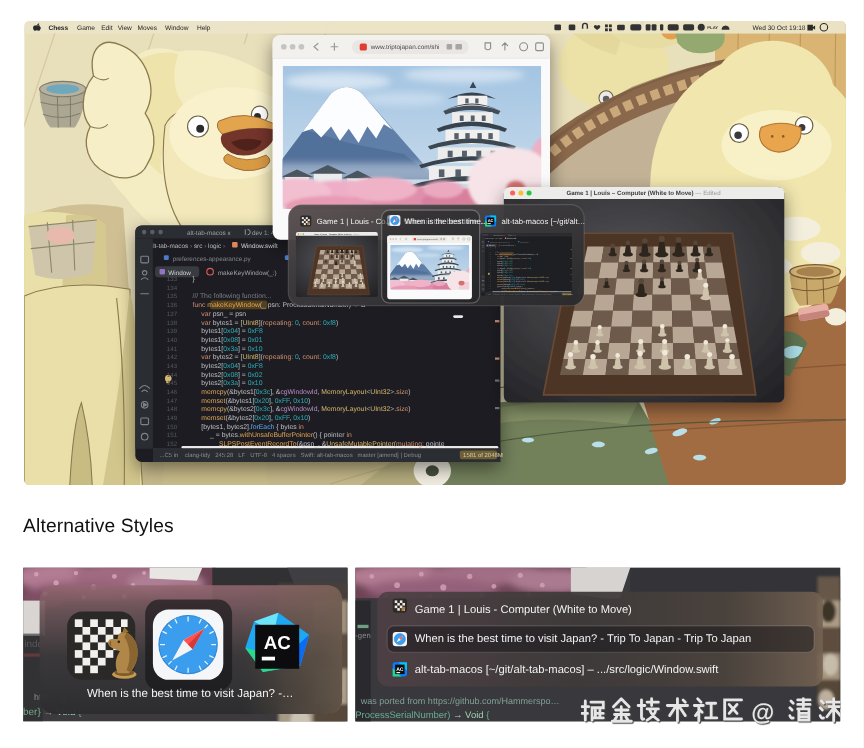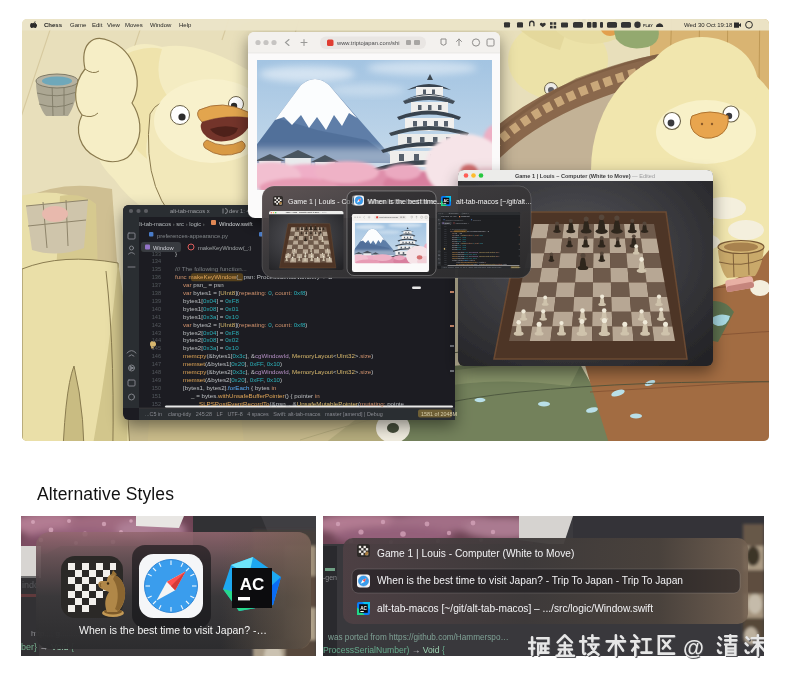--- a/index.html
+++ b/index.html
@@ -1,19 +1,19 @@
 <!DOCTYPE html>
 <html><head><meta charset="utf-8">
 <style>
 html,body{margin:0;padding:0;background:#fff;}
 *{box-sizing:border-box;}
 body{font-family:"Liberation Sans",sans-serif;width:785px;height:680px;position:relative;overflow:hidden;}
 .abs{position:absolute;}
 svg text{font-family:"Liberation Sans",sans-serif;}
-h2{position:absolute;left:21px;top:468px;margin:16px;font-size:17.5px;font-weight:500;color:#111;letter-spacing:.1px;}
+h2{position:absolute;left:21px;top:468px;margin:0;font-size:17.5px;font-weight:500;color:#111;letter-spacing:.1px;}
 </style></head>
 <body>
 <svg class="abs" style="left:22px;top:19px" width="747" height="422" viewBox="0 0 747 422">
 <defs>
 <linearGradient id="sky" x1="0" y1="0" x2="0" y2="1">
  <stop offset="0" stop-color="#a3c4e2"></stop>
         <stop offset=".75" stop-color="#c3d8ea"></stop>
         <stop offset="1" stop-color="#d8e4ee"></stop>
 </linearGradient>
 <linearGradient id="fuji" x1="0" y1="0" x2="0" y2="1">

